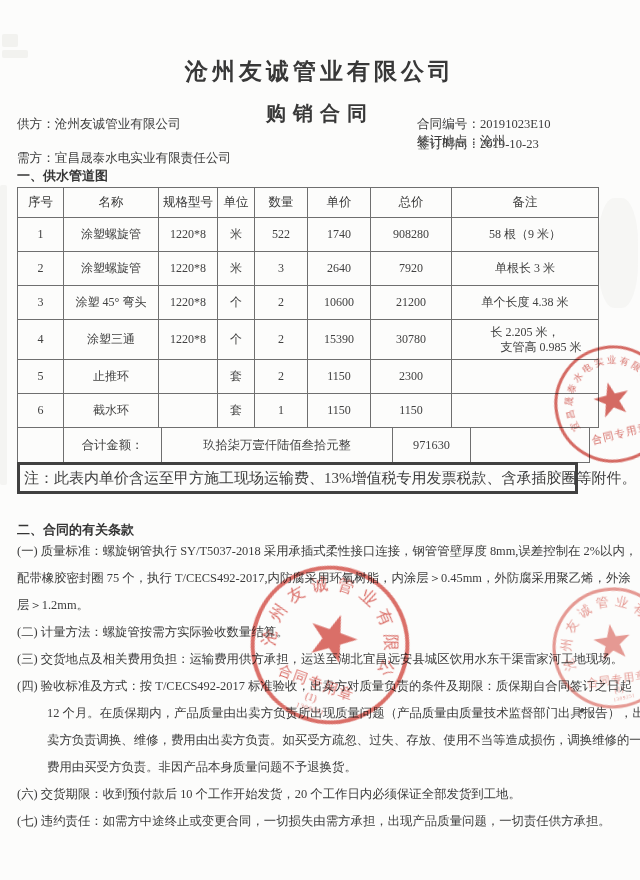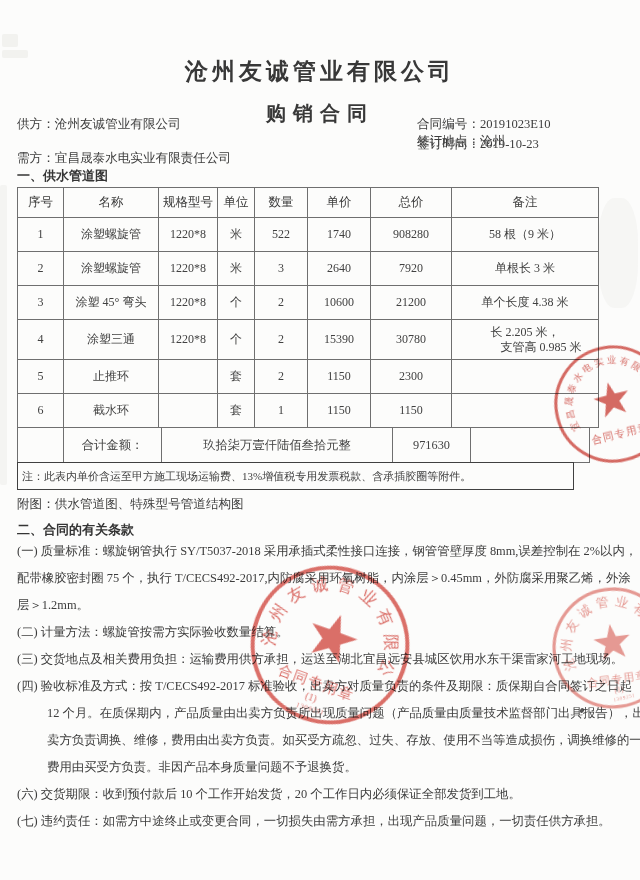--- a/index.html
+++ b/index.html
@@ -25,22 +25,22 @@
   table{border-collapse:collapse;table-layout:fixed;}
   td,th{
     border:1px solid #6f6f6f;font-weight:normal;text-align:center;
     font-size:12px;color:#414141;padding:0 1px;overflow:hidden;
   }
   table.main{width:557px;}
   table.main th{height:29px;font-size:12.5px;color:#3a3a3a;}
   table.total{width:557px;margin-top:-1px;}
   table.total td{height:34px;font-size:12.3px;}
   .notebox{
-    margin-top:-1px;border:1px solid #404040;width:551px;height:26px;
-    line-height:26px;font-size:11px;text-align:left;padding-left:4px;
+    margin-top:-1px;border:3px solid #404040;width:551px;height:26px;
+    line-height:26px;font-size:15px;text-align:left;padding-left:4px;
     white-space:nowrap;color:#3e3e3e;
   }
   .clauses{position:absolute;left:17px;top:538px;width:610px;}
   .cl-line{
     font-size:12.4px;line-height:27px;white-space:nowrap;color:#3c3c3c;
   }
   .cl-line.ind{padding-left:30px;}
   .stamp{
     position:absolute;mix-blend-mode:multiply;pointer-events:none;
     filter:blur(.3px);
@@ -171,21 +171,20 @@
         <td style="width:95px;">合计金额：</td>
         <td style="width:228px;">玖拾柒万壹仟陆佰叁拾元整</td>
         <td style="width:75px;">971630</td>
         <td style="width:116px;"></td>
       </tr>
       </tbody>
     </table>
     <div class="notebox">注：此表内单价含运至甲方施工现场运输费、13%增值税专用发票税款、含承插胶圈等附件。</div>
   </div>
 
-  <div class="abs fline" style="left:17px;top:496px;">附图：供水管道图、特殊型号管道结构图</div>
   <div class="abs sec-title" style="left:17px;top:521px;">二、合同的有关条款</div>
 
   <div class="clauses" id="clauses">
       <div class="cl-line">(一) 质量标准：螺旋钢管执行 SY/T5037-2018 采用承插式柔性接口连接，钢管管壁厚度 8mm,误差控制在 2%以内，</div>
       <div class="cl-line">配带橡胶密封圈 75 个，执行 T/CECS492-2017,内防腐采用环氧树脂，内涂层＞0.45mm，外防腐采用聚乙烯，外涂</div>
       <div class="cl-line">层＞1.2mm。</div>
       <div class="cl-line">(二) 计量方法：螺旋管按需方实际验收数量结算。</div>
       <div class="cl-line">(三) 交货地点及相关费用负担：运输费用供方承担，运送至湖北宜昌远安县城区饮用水东干渠雷家河工地现场。</div>
       <div class="cl-line">(四) 验收标准及方式：按 T/CECS492-2017 标准验收，出卖方对质量负责的条件及期限：质保期自合同签订之日起</div>
       <div class="cl-line ind">12 个月。在质保期内，产品质量由出卖方负责所出现质量问题（产品质量由质量技术监督部门出具报告），出</div>

